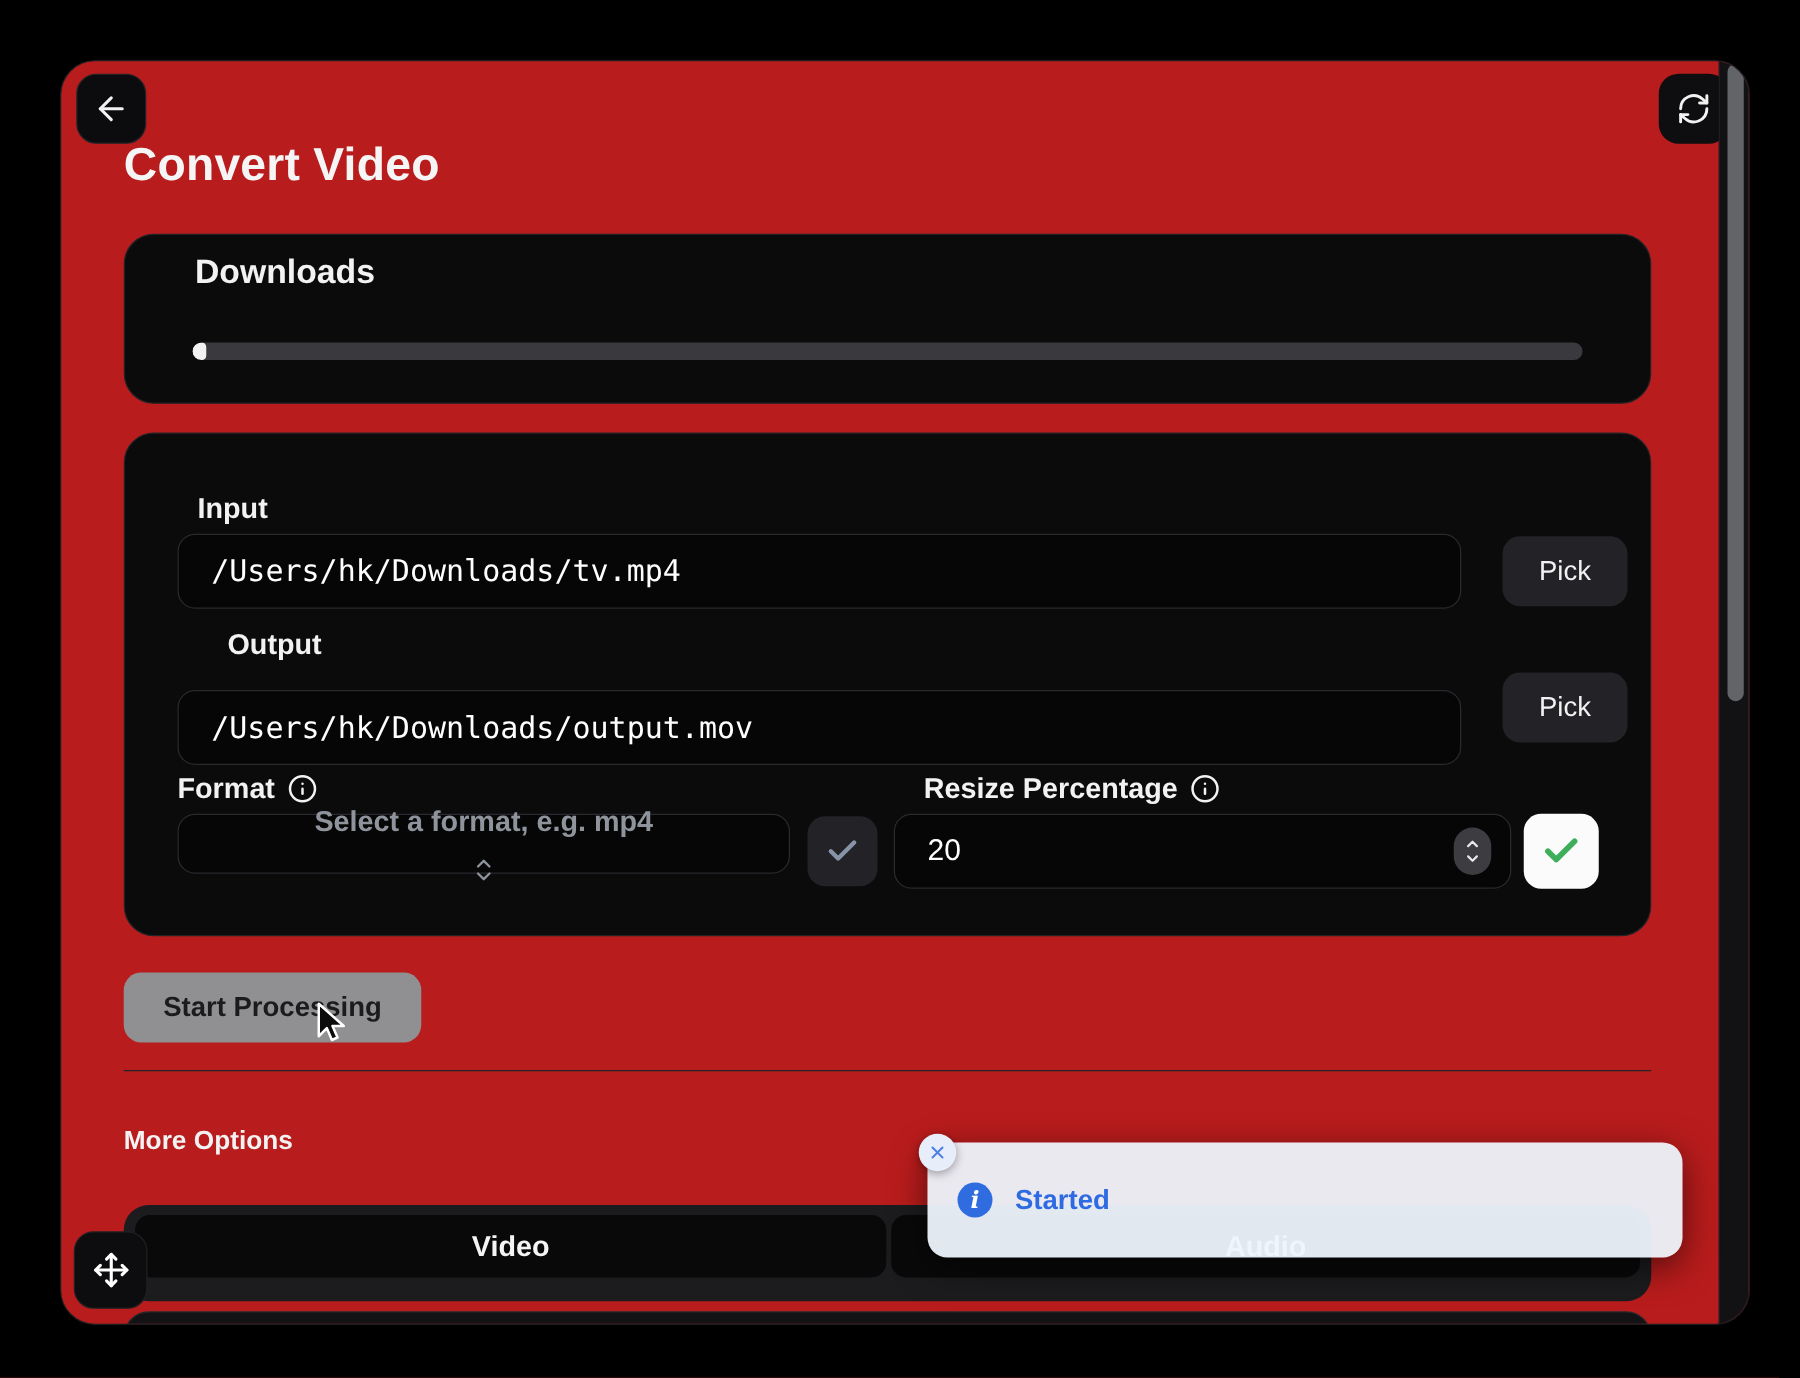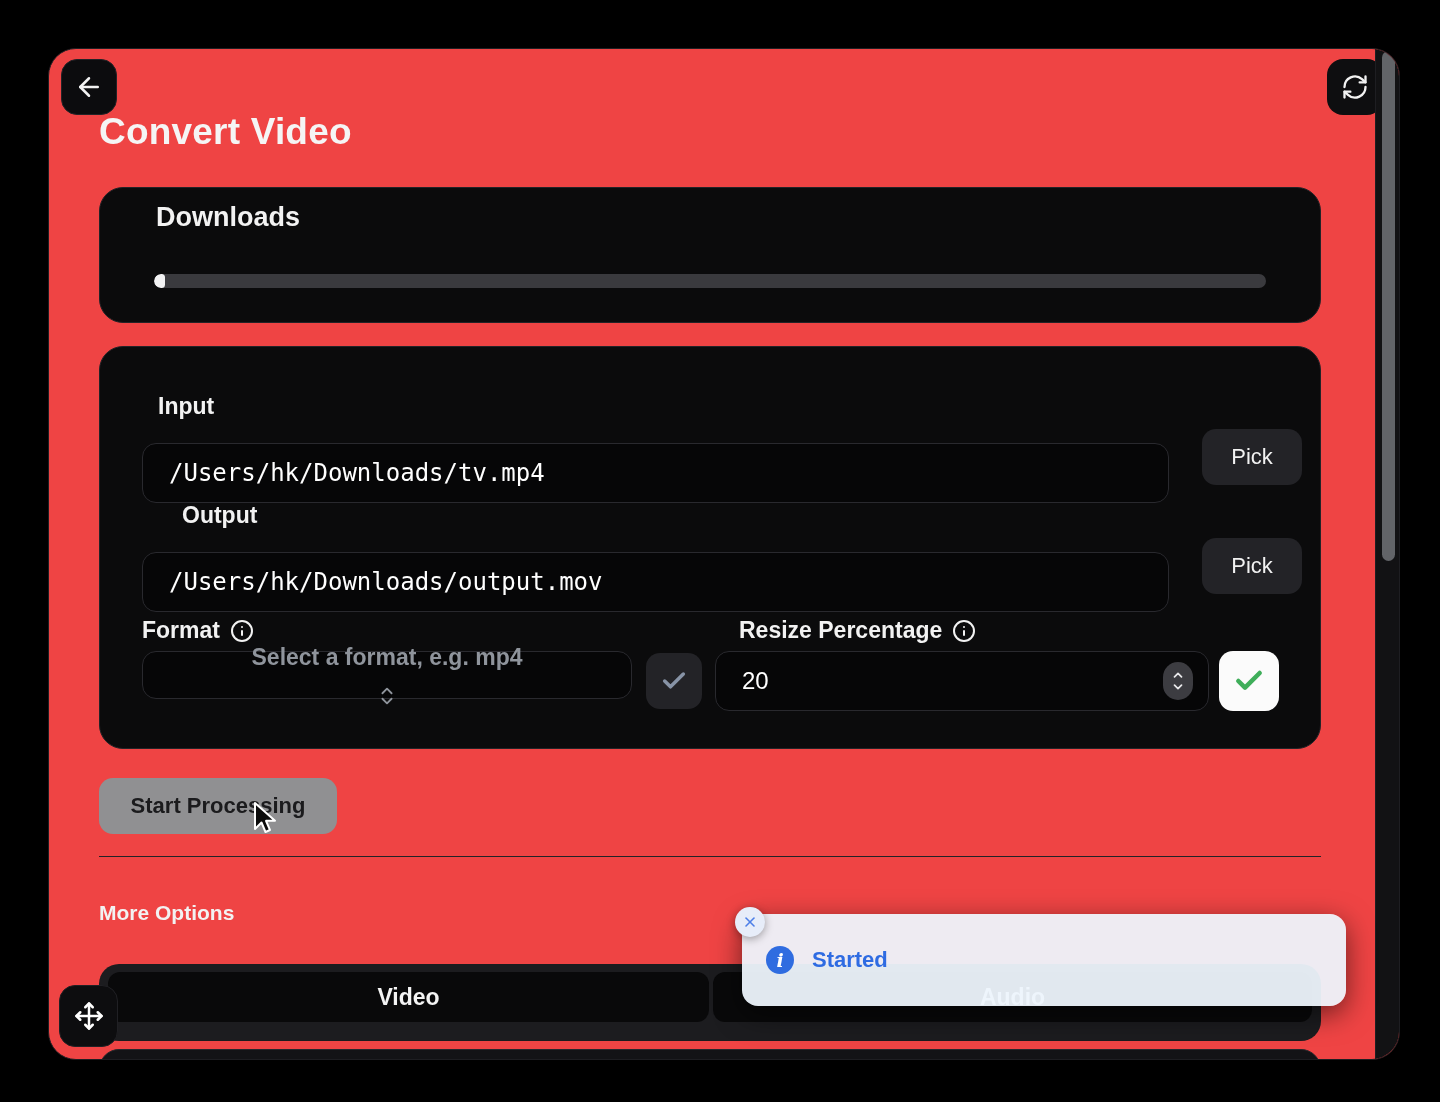--- a/index.html
+++ b/index.html
@@ -1,20 +1,20 @@
 <!DOCTYPE html>
 <html><head>
 <meta charset="utf-8">
 <style>
   * { margin:0; padding:0; box-sizing:border-box; }
   html,body { width:1440px; height:1102px; background:#000; overflow:hidden;
               font-family:"Liberation Sans", sans-serif; }
 
   .window { position:absolute; left:48px; top:48px; width:1352px; height:1012px;
-            background:#ef4444; border:1px solid #1e1e22; border-radius:28px;
+            background:#b91c1c; border:1px solid #1e1e22; border-radius:28px;
             overflow:hidden; }
 
   
   .icon-btn { position:absolute; display:flex; align-items:center; justify-content:center;
               border-radius:16px; cursor:pointer; }
   .back-btn { left:12px; top:10px; width:56px; height:56px; background:#0c0c0e;
               border:1px solid #232327; }
   .refresh-btn { left:1278px; top:10px; width:56px; height:56px; background:#0e0e10; }
 
   
@@ -133,21 +133,21 @@
   <section class="card progress-card">
     <h2 class="card-h">Downloads</h2>
     <div class="progress-track">
       <div class="progress-indicator" style="width: 1%;"></div>
     </div>
   </section>
 
   <section class="card io-card">
 
     <div class="field-label" style="left:58px; top:46px;">Input</div>
-    <input class="text-field" style="left: 42px; top: 96px;" spellcheck="false" value="/Users/hk/Downloads/tv.mp4">
+    <input class="text-field" style="left: 42px; top: 80px;" spellcheck="false" value="/Users/hk/Downloads/tv.mp4">
     <button class="pick-btn" style="left:1078px; top:82px;">Pick</button>
 
     <div class="field-label" style="left:42px; top:155px;margin-left:40px;">Output</div>
     <input class="text-field" style="left: 42px; top: 205px;" spellcheck="false" value="/Users/hk/Downloads/output.mov">
     <button class="pick-btn" style="left:1078px; top:191px;">Pick</button>
 
     <div class="field-label" style="left:42px; top:270px;">
       <span>Format</span>
       <span>
         <svg width="24" height="24" viewBox="0 0 24 24" fill="none" stroke="#f2f2f2" stroke-width="2" stroke-linecap="round">

